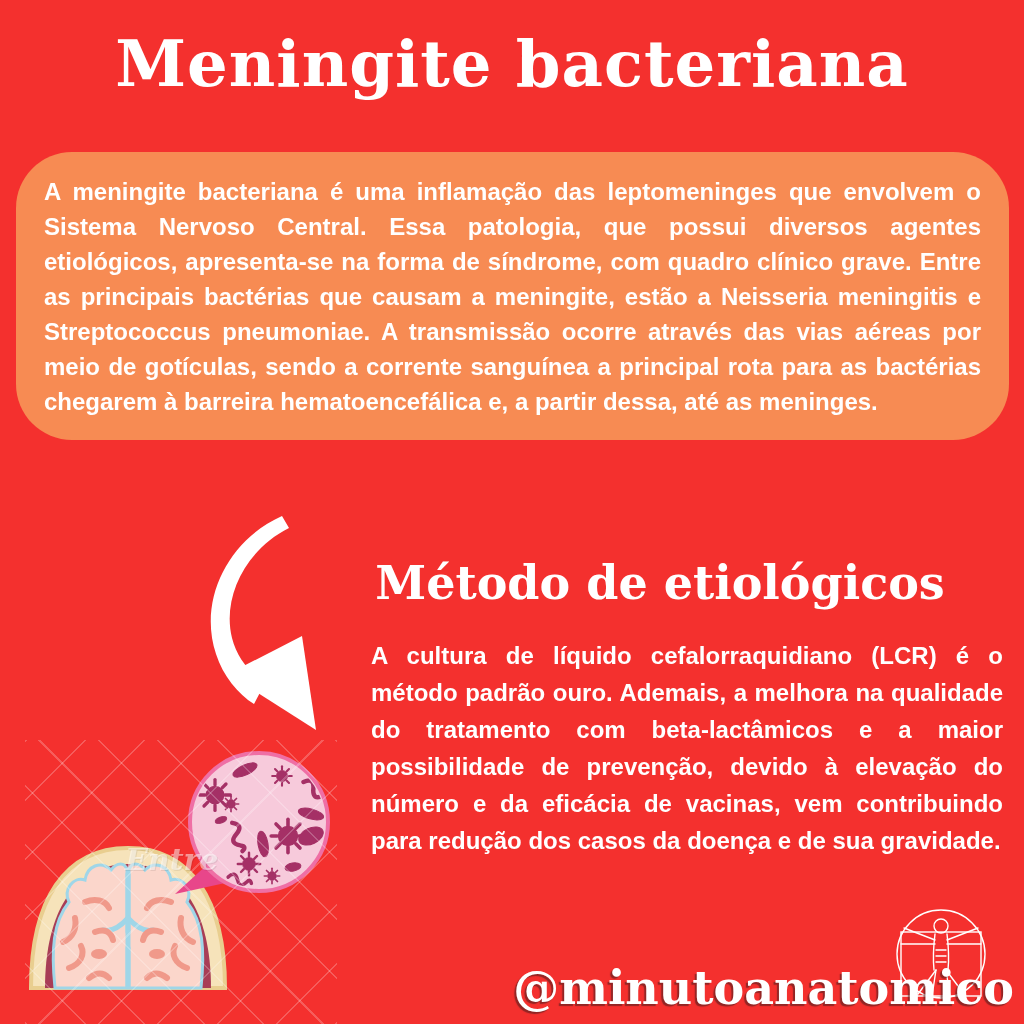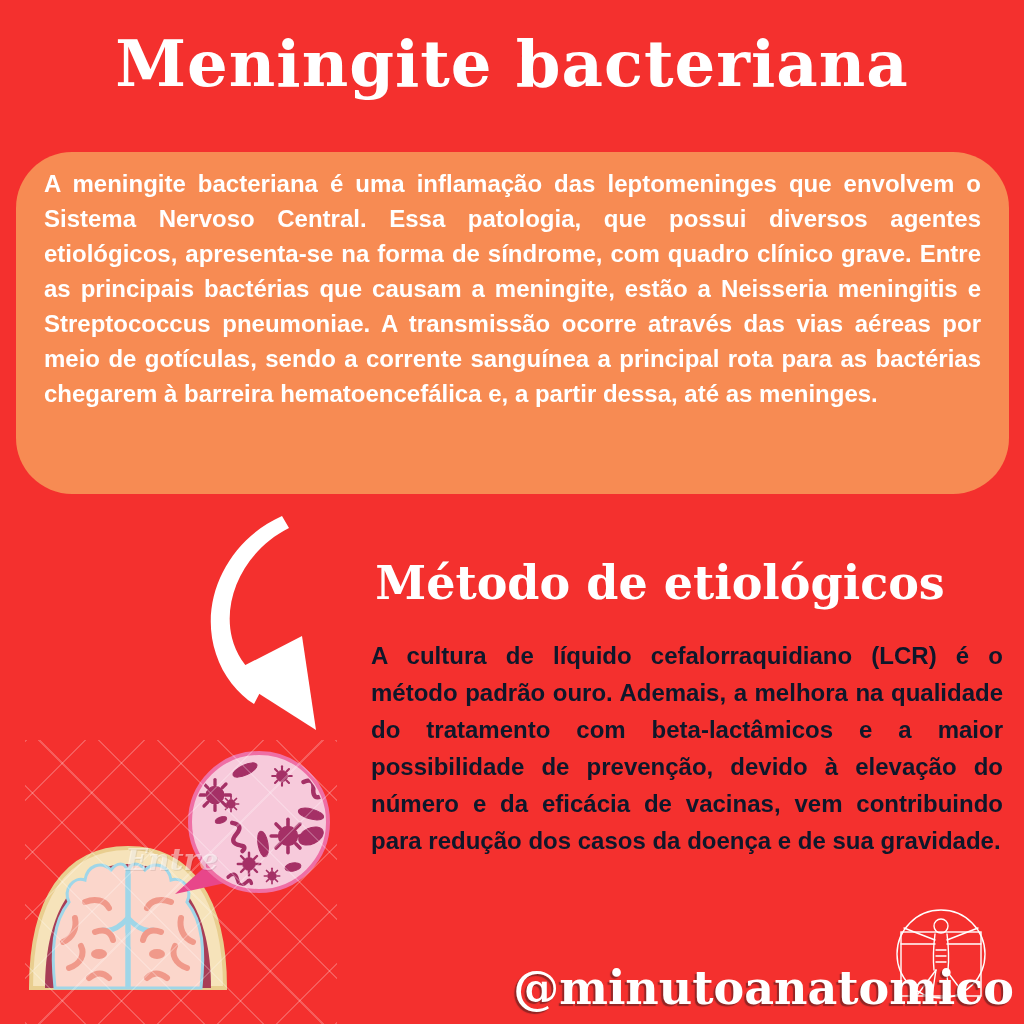--- a/index.html
+++ b/index.html
@@ -15,38 +15,38 @@
   .script{
     font-family:"DejaVu Serif", serif;
     font-weight:700;color:#FFFFFF;
   }
   .page-title{
     position:absolute;top:16px;left:0;width:1024px;
     text-align:center;font-size:64px;line-height:96px;margin:0;
     letter-spacing:1px;
   }
   .intro-card{
-    position:absolute;left:16px;top:152px;width:993px;height:342px;
+    position:absolute;left:16px;top:152px;width:993px;height:288px;
     background:#F78B53;border-radius:56px;box-sizing:border-box;
-    padding:14px 28px;
+    padding:22px 28px;
   }
   .intro-card p{
     margin:0;color:#FFFFFF;font-weight:700;font-size:24px;line-height:35px;
     text-align:justify;
   }
   .curved-arrow{
     position:absolute;left:190px;top:512px;width:195px;height:235px;
   }
   .method-heading{
     position:absolute;left:340px;top:548px;width:640px;margin:0;
     text-align:center;font-size:46px;line-height:70px;
   }
   .method-text{
     position:absolute;left:371px;top:637px;width:632px;margin:0;
-    color:#0f172a;font-weight:700;font-size:24px;line-height:37px;
+    color:#ffffff;font-weight:700;font-size:24px;line-height:37px;
     text-align:justify;
   }
   .illustration{
     position:absolute;left:25px;top:740px;width:312px;height:284px;
   }
   .illustration svg{position:absolute;left:0;top:0;}
   .wm-lines{
     position:absolute;left:0;top:0;right:0;bottom:0;pointer-events:none;
     background:
       repeating-linear-gradient(45deg, rgba(255,255,255,0.22) 0px, rgba(255,255,255,0.22) 1.5px, transparent 1.5px, transparent 42px),

